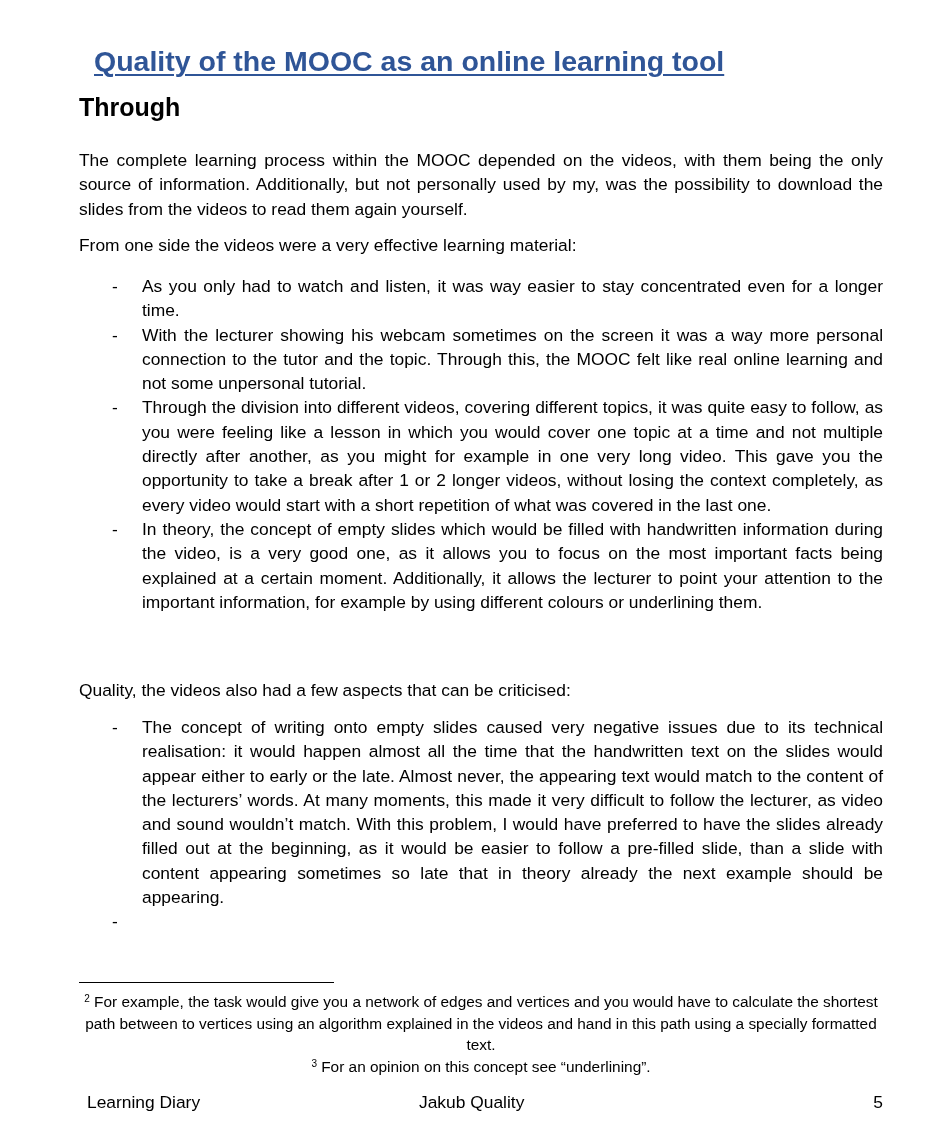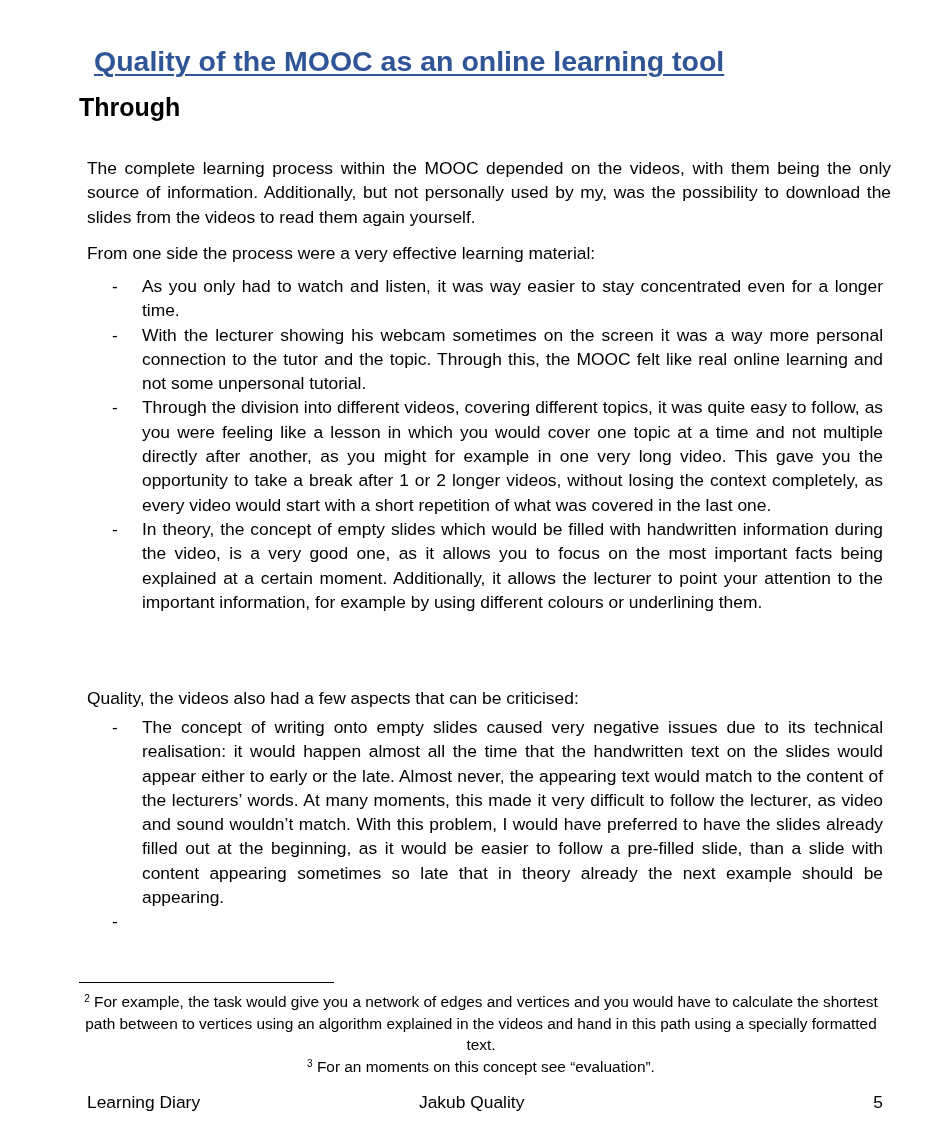--- a/index.html
+++ b/index.html
@@ -43,21 +43,21 @@
     font-size: 25px;
     font-weight: bold;
     margin: 0;
     line-height: 36px;
     white-space: nowrap;
   }
   .body-text {
     font-size: 17.4px;
     line-height: 24.3px;
     text-align: justify;
-    margin: 8px;
+    margin: 0;
   }
   .para {
     position: absolute;
     left: 0;
     width: 804px;
   }
   .para.left {
     text-align: left;
   }
   ul.dash-list {
@@ -122,21 +122,21 @@
 <body>
 
 <div class="page">
 
   <h1 class="title">Quality of the MOOC as an online learning tool</h1>
 
   <h2 class="subtitle">Through</h2>
 
   <p class="para body-text" style="top:148px;">The complete learning process within the MOOC depended on the videos, with them being the only source of information. Additionally, but not personally used by my, was the possibility to download the slides from the videos to read them again yourself.</p>
 
-  <p class="para body-text left" style="top:233px;">From one side the process were a very effective learning material:</p>
+  <p class="para body-text left" style="top:233px;">From one side the videos were a very effective learning material:</p>
 
   <ul class="dash-list" style="top:274px;">
     <li>
       <span class="dash">-</span>
       <span>As you only had to watch and listen, it was way easier to stay concentrated even for a longer time.</span>
     </li>
     <li>
       <span class="dash">-</span>
       <span>With the lecturer showing his webcam sometimes on the screen it was a way more personal connection to the tutor and the topic. Through this, the MOOC felt like real online learning and not some unpersonal tutorial.</span>
     </li>
@@ -159,21 +159,21 @@
     </li>
     <li>
       <span class="dash">-</span>
     </li>
   </ul>
 
   <div class="footnote-sep"></div>
 
   <div class="footnotes">
     <p><sup>2</sup> <span>For example, the task would give you a network of edges and vertices and you would have to calculate the shortest path between to vertices using an algorithm explained in the videos and hand in this path using a specially formatted text.</span></p>
-    <p><sup>3</sup> <span>For an moments on this concept see “evaluation”.</span></p>
+    <p><sup>3</sup> <span>For an opinion on this concept see “underlining”.</span></p>
   </div>
 
   <div class="footer">
     <span class="left">Learning Diary</span>
     <span class="center">Jakub Quality</span>
     <span class="right">5</span>
   </div>
 
 </div>
 

